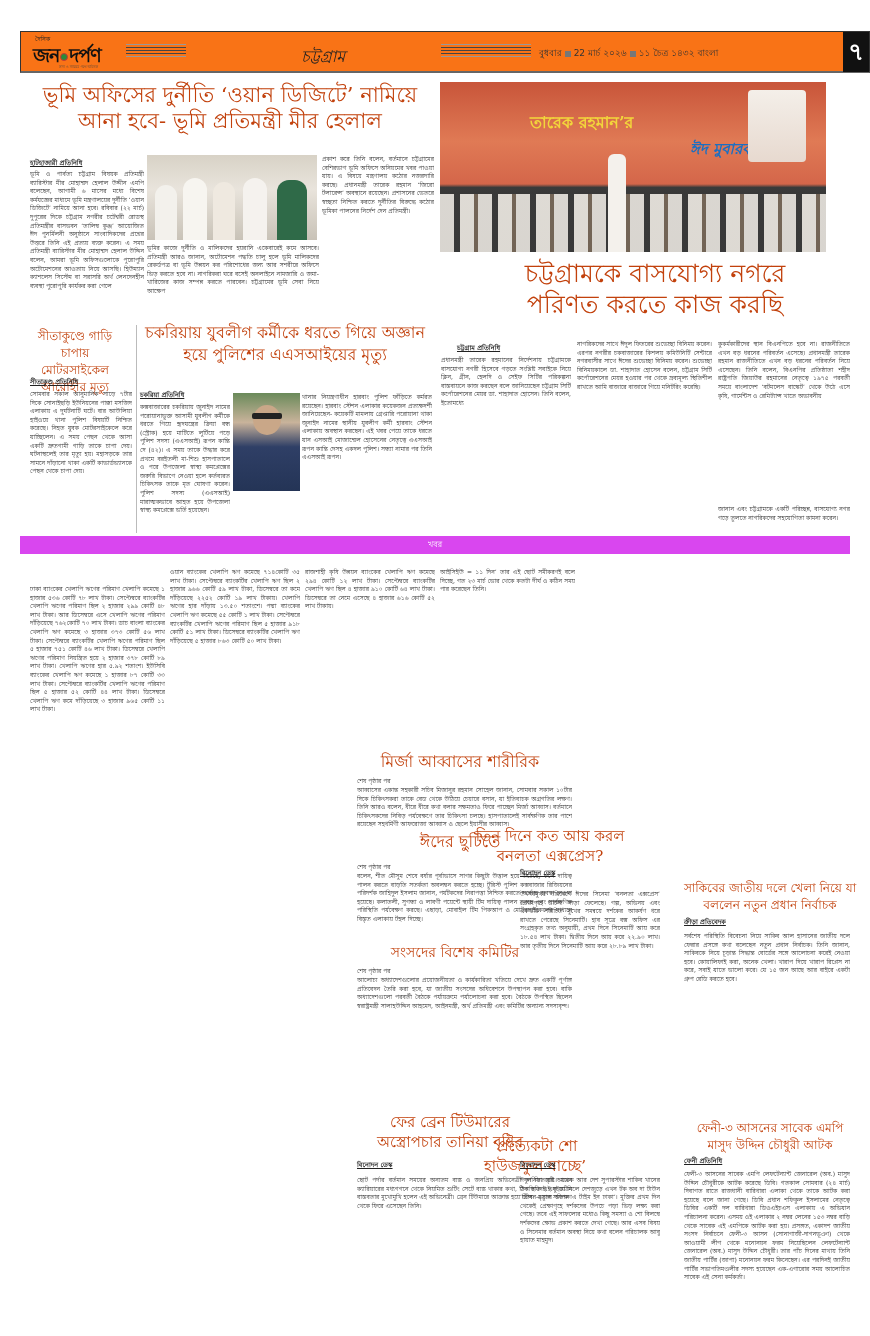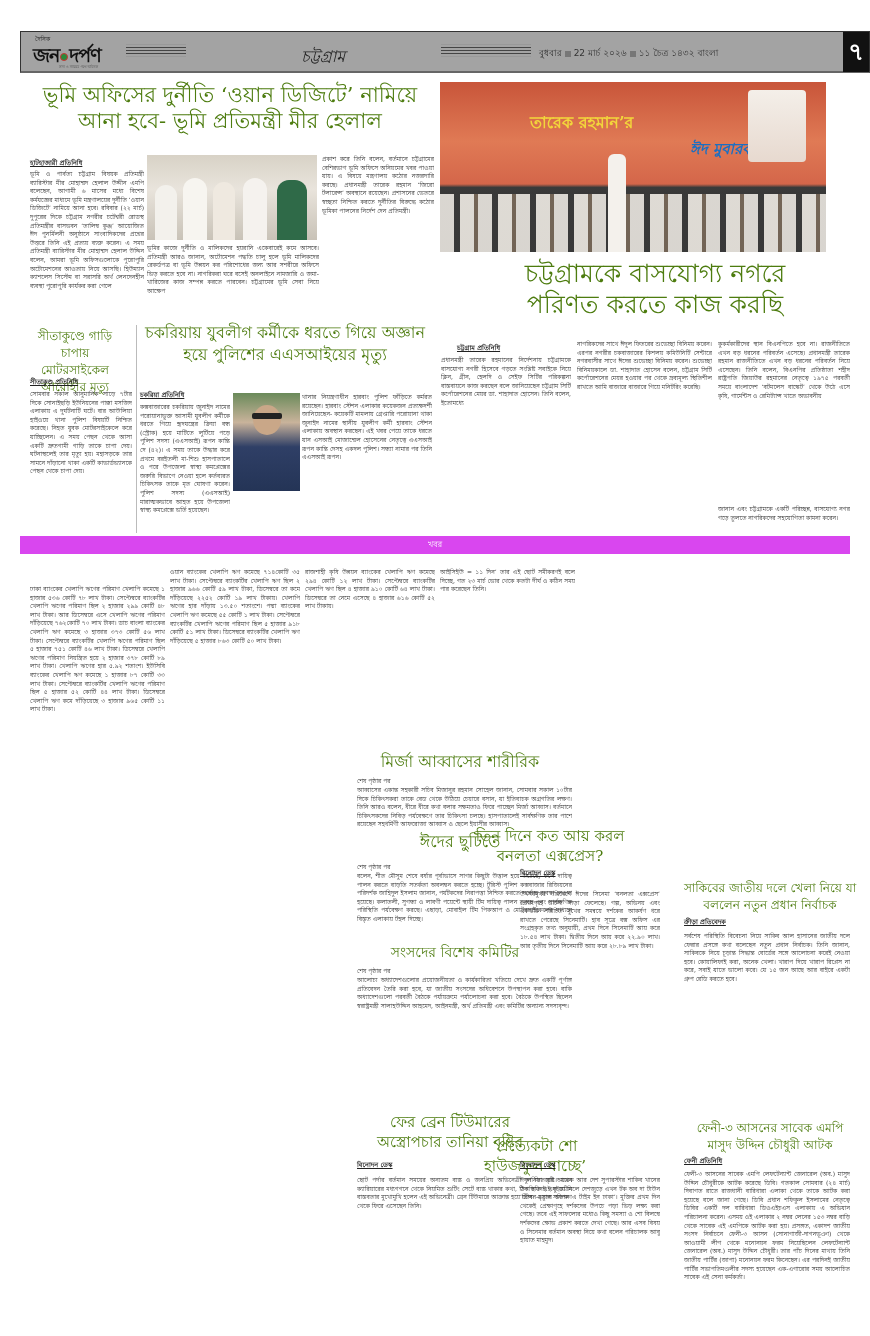--- a/index.html
+++ b/index.html
@@ -1,33 +1,33 @@
 <!DOCTYPE html>
 <html><head>
 <meta charset="utf-8">
 <style>
   * { box-sizing: border-box; margin: 0; padding: 0; }
   html, body { width: 870px; height: 1336px; background: #ffffff; overflow: hidden; }
   body { font-family: "DejaVu Sans", sans-serif; color: #222; position: relative; }
 
-  .masthead { position: absolute; left: 20px; top: 31px; width: 850px; height: 42px; border: 1px solid #333; border-bottom: 2px solid #666; background: #a3a3a3; }
+  .masthead { position: absolute; left: 20px; top: 31px; width: 850px; height: 42px; border: 1px solid #333; border-bottom: 2px solid #666; background: #f97316; }
   .logo { position: absolute; left: 8px; top: 2px; width: 92px; height: 36px; }
   .logo .small { position: absolute; left: 6px; top: 0; font-size: 6px; color: #222; }
   .logo .big { position: absolute; left: 4px; top: 7px; font-size: 19px; font-weight: bold; color: #111; letter-spacing: -1px; font-family: "DejaVu Serif", serif; }
   .logo .dot { display: inline-block; width: 8px; height: 8px; border-radius: 50%; background: #2a8a3a; border: 1px solid #c33; vertical-align: middle; margin: 0 1px; }
   .logo .tag { position: absolute; left: 30px; top: 31px; font-size: 3.5px; color: #444; }
   .rules { position: absolute; top: 12px; height: 16px; }
   .rules div { height: 1px; background: #444; margin-bottom: 2px; }
   .rules div:nth-child(1), .rules div:nth-child(5) { background: #999; }
   .section-name { position: absolute; left: 280px; top: 12px; font-size: 16px; color: #222; font-style: italic; }
   .dateline { position: absolute; left: 518px; top: 14px; font-size: 9px; color: #333; white-space: nowrap; }
   .dateline .sq { display: inline-block; width: 6px; height: 6px; background: #777; margin: 0 3px; vertical-align: middle; }
   .page-num { position: absolute; right: 0; top: 0; width: 26px; height: 40px; background: #111; color: #fff; font-size: 24px; font-weight: bold; text-align: center; line-height: 40px; }
 
-  .headline { position: absolute; text-align: center; color: #4d7c0f; font-family: "DejaVu Serif", serif; font-weight: normal; line-height: 1.25; }
+  .headline { position: absolute; text-align: center; color: #c2410c; font-family: "DejaVu Serif", serif; font-weight: normal; line-height: 1.25; }
   .byline { position: absolute; font-size: 6.5px; font-weight: bold; color: #222; text-decoration: underline; }
   .textblock { position: absolute; font-size: 6px; line-height: 8.6px; color: #333; text-align: justify; overflow: hidden; }
   .sub { position: absolute; font-size: 6px; color: #333; }
 
   .photo { position: absolute; overflow: hidden; }
   .photo1 { left: 147px; top: 155px; width: 170px; height: 85px; background: linear-gradient(180deg,#d8d2c6 0%,#e9e4dc 40%,#c8c2b7 100%); }
   .photo1 .p { position: absolute; bottom: 0; border-radius: 12px 12px 0 0; }
   .photo2 { left: 440px; top: 82px; width: 386px; height: 170px; background: linear-gradient(180deg,#c8553a 0%,#e07a55 35%,#d4664a 60%,#3a3a3a 62%,#2a2a2a 100%); }
   .photo2 .banner-title { position: absolute; left: 90px; top: 28px; font-size: 16px; color: #f2d53b; font-weight: bold; font-family: "DejaVu Serif", serif; }
   .photo2 .eid { position: absolute; left: 250px; top: 55px; font-size: 15px; color: #1b6fc2; font-weight: bold; font-style: italic; }

